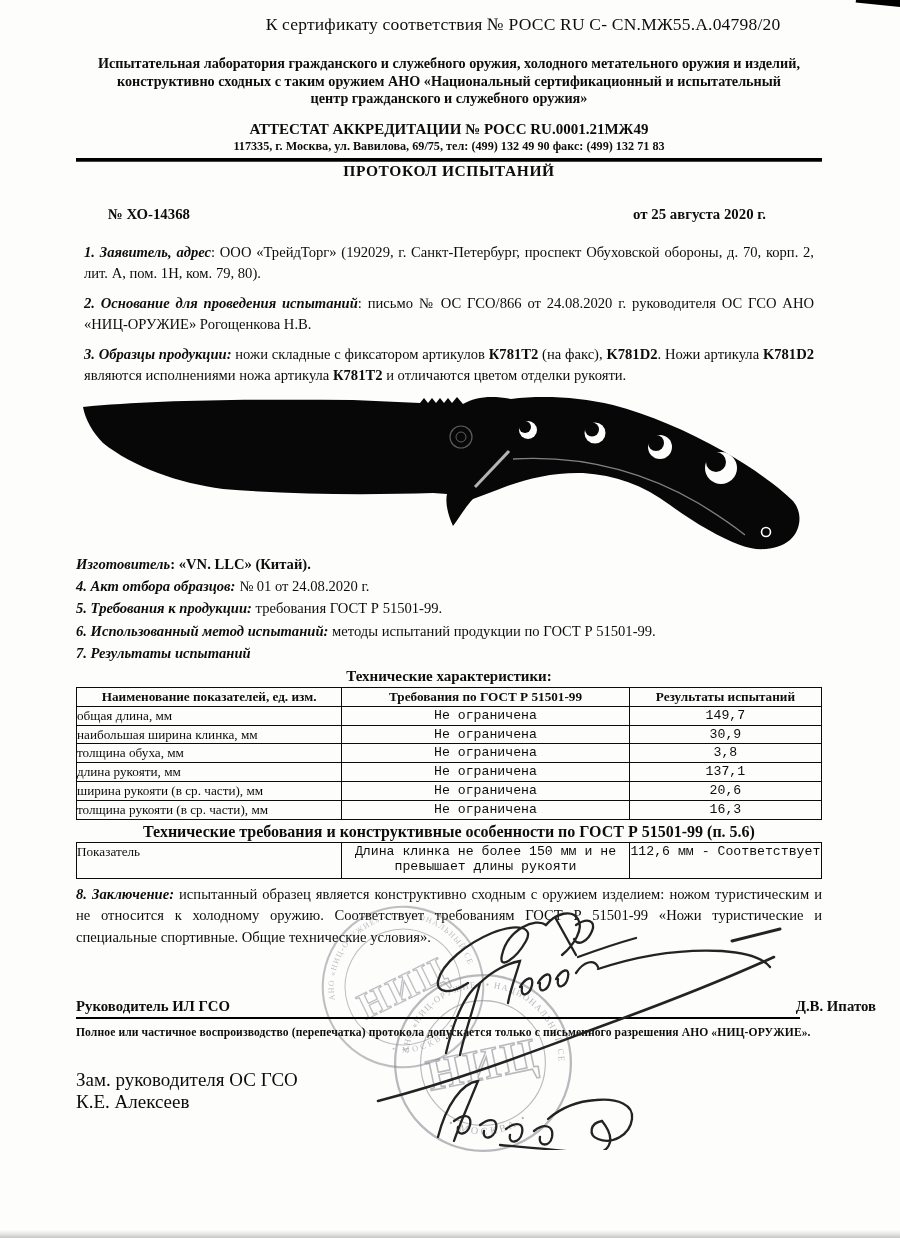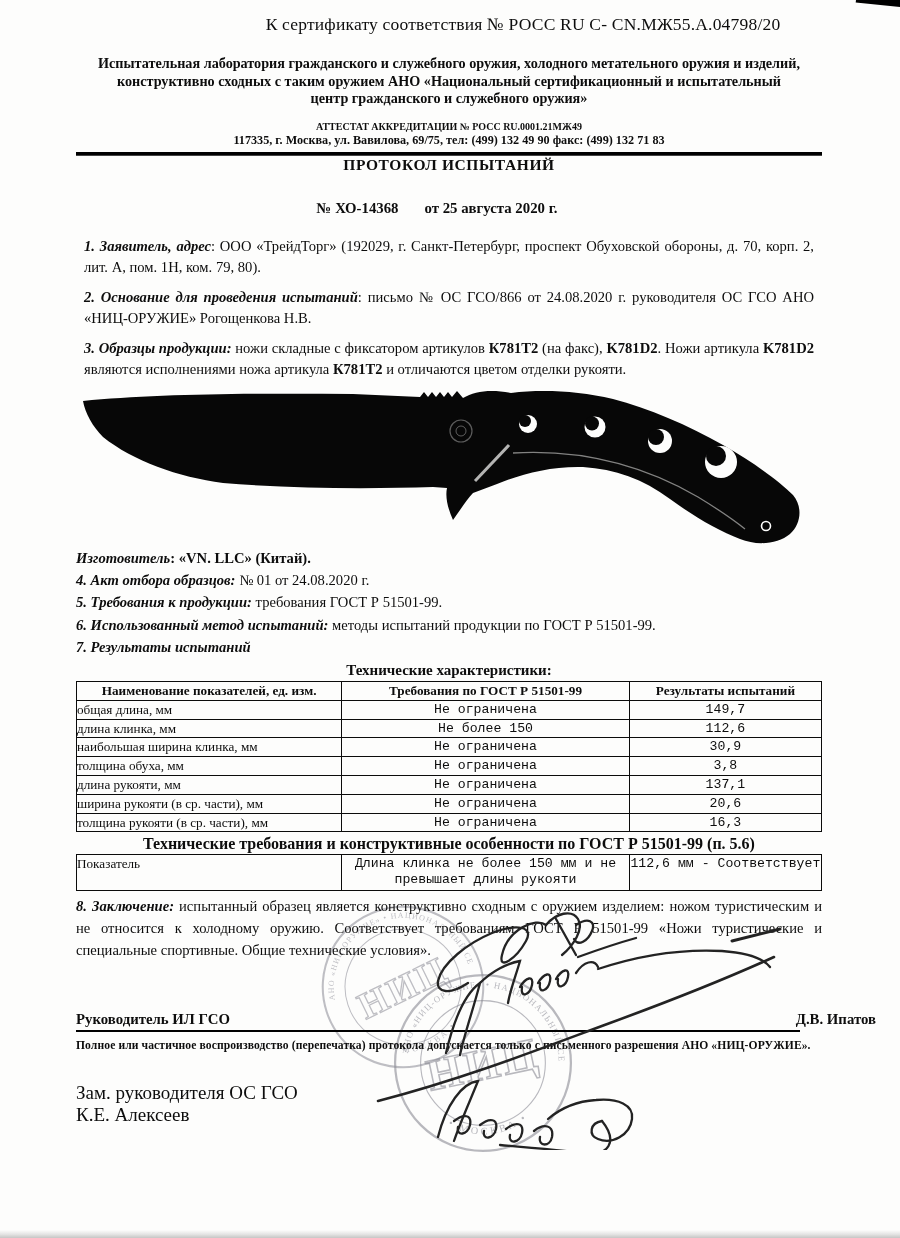--- a/index.html
+++ b/index.html
@@ -4,25 +4,25 @@
 <style>
   html,body{margin:0;padding:0;background:#e9e9e9;}
   .page{
     position:relative; width:900px; height:1238px; margin:0 auto;
     background:#fdfdfc; color:#0d0d0d; overflow:hidden;
     font-family:"Liberation Serif", serif;
   }
   .content{position:relative; z-index:2; padding:0 78px 0 76px;}
   .cert-line{margin-top:14px; text-align:center; padding-left:148px; font-size:17.5px; letter-spacing:.2px;}
   .lab-name{margin:20px auto 0; max-width:702px; text-align:center; font-weight:bold; font-size:14.2px; line-height:17.5px;}
-  .accr{margin-top:13px; text-align:center; font-weight:bold; font-size:10px;}
+  .accr{margin-top:13px; text-align:center; font-weight:bold; font-size:15px;}
   .addr{margin-top:1px; text-align:center; font-weight:bold; font-size:12.2px;}
   .rule{margin-top:4px; height:3px; background:#000; border-bottom:1px solid #444;}
   .doc-title{text-align:center; font-weight:bold; font-size:15.5px; letter-spacing:.6px;}
-  .num-row{margin-top:26px; display:flex; justify-content:center; font-weight:bold; font-size:14.8px; padding-left:32px; padding-right:56px;gap:26px;}
+  .num-row{margin-top:26px; display:flex; justify-content:space-between; font-weight:bold; font-size:14.8px; padding-left:32px; padding-right:56px;gap:26px;}
   .items{margin-top:19px; font-size:14.6px; line-height:21.6px; text-align:justify;}
   .items p{margin:8px;}
   .lbl{font-weight:bold; font-style:italic;}
   .b{font-weight:bold;}
   .figure{position:relative; height:158px; margin-top:2px;}
   .list2{font-size:14.6px; line-height:22.2px; text-align:left;}
   .cap1{margin-top:4px; text-align:center; font-weight:bold; font-size:15px;}
   table{width:100%; border-collapse:collapse; table-layout:fixed; margin-top:2px;}
   td,th{border:1.6px solid #0b0b0b; font-size:13.2px; line-height:15.8px; padding:1px 0; vertical-align:top; font-weight:normal;}
   th{font-weight:bold; text-align:center;}
@@ -170,25 +170,20 @@
         <th>Наименование показателей, ед. изм.</th>
         <th>Требования по ГОСТ Р 51501-99</th>
         <th>Результаты испытаний</th>
       </tr>
       <tr>
             <td>общая длина, мм</td>
             <td class="c">Не ограничена</td>
             <td class="c">149,7</td>
           </tr>
       <tr>
-            <td>длина клинка, мм</td>
-            <td class="c">Не более 150</td>
-            <td class="c">112,6</td>
-          </tr>
-      <tr>
             <td>наибольшая ширина клинка, мм</td>
             <td class="c">Не ограничена</td>
             <td class="c">30,9</td>
           </tr>
       <tr>
             <td>толщина обуха, мм</td>
             <td class="c">Не ограничена</td>
             <td class="c">3,8</td>
           </tr>
       <tr>

